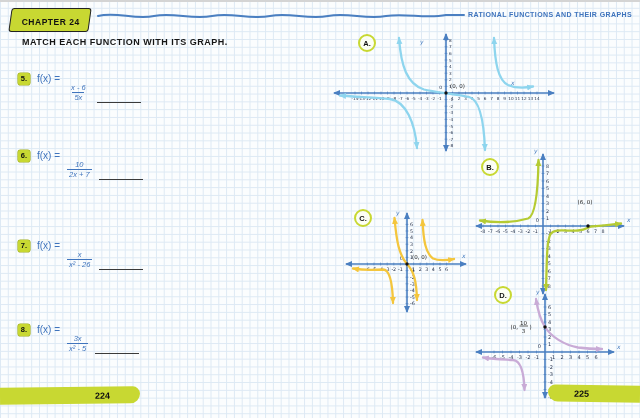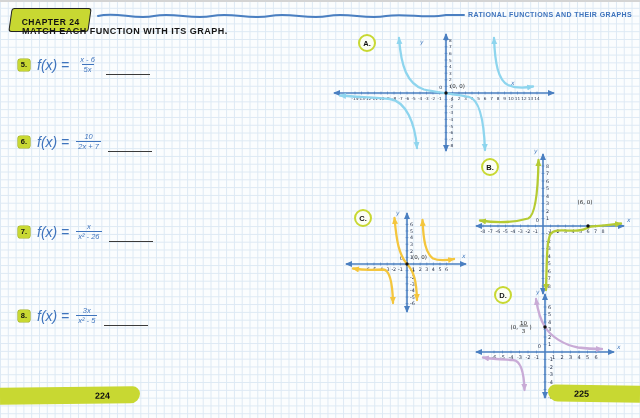--- a/index.html
+++ b/index.html
@@ -7,28 +7,28 @@
     background-color:#fbfdfe;
     background-image:linear-gradient(#dde9f4 1px,transparent 1px),linear-gradient(90deg,#dde9f4 1px,transparent 1px);
     background-size:7.8px 7.8px;
     font-family:"Liberation Sans",sans-serif;}
   .top-edge{position:absolute;left:0;top:0;width:640px;height:2px;background:#d4d4d4;}
   .chapter-tab{position:absolute;left:10px;top:8px;background:#c8d832;border:1.6px solid #222;
     border-radius:3px;padding:2px 9px 2px 11px;transform:skewX(-8deg);}
   .chapter-tab span{display:inline-block;transform:skewX(8deg);font-size:8.5px;font-weight:bold;
     letter-spacing:.5px;color:#111;}
   .page-title{position:absolute;right:8px;top:11px;font-size:7px;font-weight:bold;letter-spacing:.4px;color:#3f74bd;}
-  .instruction{position:absolute;left:22px;top:26px;font-size:9px;font-weight:bold;letter-spacing:.5px;color:#151515;}
+  .instruction{position:absolute;left:22px;top:37px;font-size:9px;font-weight:bold;letter-spacing:.5px;color:#151515;}
   .wavy{position:absolute;left:96px;top:7px;}
   .row{position:absolute;left:18px;display:flex;align-items:center;gap:7px;color:#3f74bd;}
   .num-badge{width:12px;height:12px;background:#c8d832;border-radius:2.5px;display:flex;align-items:center;
     justify-content:center;font-size:7.5px;font-weight:bold;color:#111;box-shadow:0 0 0 .6px #9fae20;}
-  .fx{font-size:14px;font-style:italic;}
+  .fx{font-size:10px;}
   .frac{display:inline-flex;flex-direction:column;align-items:center;font-size:7.5px;font-style:italic;line-height:1.25;}
-  .fnum{padding:0 4px;}
+  .fnum{padding:0 4px;margin-top:28px;}
   .fden{border-top:1px solid #3f74bd;padding:0 2px;}
   .blank{width:44px;border-bottom:1.4px solid #3a3a3a;height:12px;align-self:flex-end;}
   .gbadge{position:absolute;width:14px;height:14px;border:2.6px solid #c8d832;border-radius:50%;
     background:rgba(253,255,240,.75);display:flex;align-items:center;justify-content:center;
     font-size:7.5px;font-weight:bold;color:#111;}
   .gsvg{position:absolute;overflow:visible;}
   svg text{font-family:"DejaVu Sans",sans-serif;}
   .axis-letter{font-style:italic;font-size:6px;}
   .pt-label{font-size:5.5px;}
   .page-tab{position:absolute;background:#c8d832;height:17px;display:flex;align-items:center;

